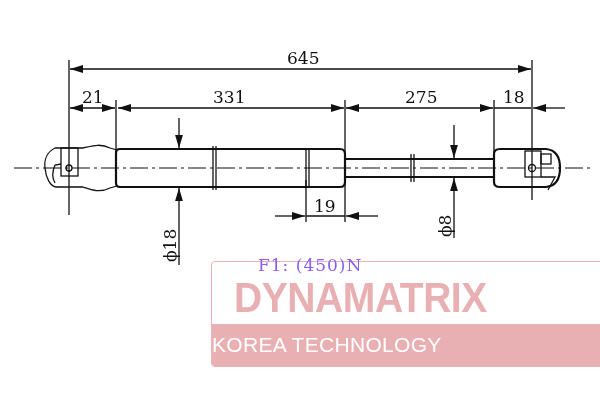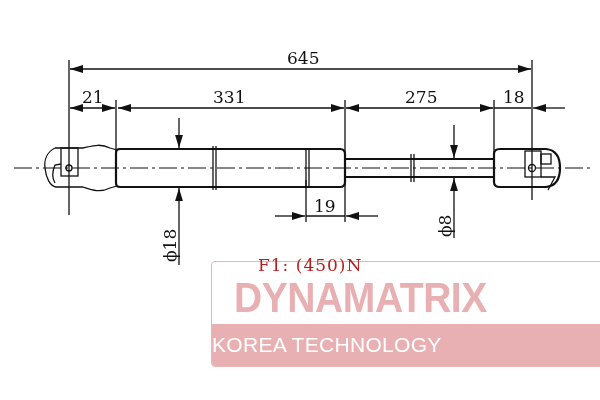--- a/index.html
+++ b/index.html
@@ -7,21 +7,21 @@
   svg { position: absolute; left: 0; top: 0; }
   .dim { font-family: "DejaVu Serif", "Liberation Serif", serif; font-size: 17px; fill: #111; }
   .ln { stroke: #111; stroke-width: 1.3; fill: none; }
   .thick { stroke: #111; stroke-width: 2.2; fill: none; }
   .center { stroke: #111; stroke-width: 1; stroke-dasharray: 18 4 3 4; fill: none; }
   .logo-box { position: absolute; left: 211px; top: 261px; width: 407px; height: 106px; border: 1px solid #e8b4b6; border-radius: 4px; box-sizing: border-box; background: #fff; }
   .logo-band { position: absolute; left: 0; right: 0; bottom: 0; height: 42px; background: #e8b0b2; border-radius: 0 0 3px 3px; display: flex; align-items: center; justify-content: flex-start; }
   .logo-band span { color: #ffffff; font-family: "Liberation Sans", sans-serif; font-size: 21px; letter-spacing: 0.3px; }
   .brand { position: absolute; left: 22px; top: 12px; font-family: "Liberation Sans", sans-serif; font-weight: bold; font-size: 42px; color: #e8b0b2; letter-spacing: -0.5px; transform: scaleX(0.93); transform-origin: left center; }
   .reg { position: absolute; right: 6px; top: 6px; font-family: "Liberation Sans", sans-serif; font-size: 10px; color: #e8b0b2; }
-  .force { position: absolute; left: 258px; top: 255px; font-family: "DejaVu Serif", serif; font-size: 17px; color: #b91c1c; letter-spacing: 1px; }
+  .force { position: absolute; left: 258px; top: 255px; font-family: "DejaVu Serif", serif; font-size: 17px; color: #8b5cf6; letter-spacing: 1px; }
 </style>
 </head>
 <body>
 
 <svg width="600" height="400" viewBox="0 0 600 400">
   <defs>
     <marker id="arr" viewBox="0 0 10 6" refX="10" refY="3" markerWidth="10" markerHeight="6" orient="auto-start-reverse">
       <path d="M0,0 L10,3 L0,6 z" fill="#111"></path>
     </marker>
   </defs>

